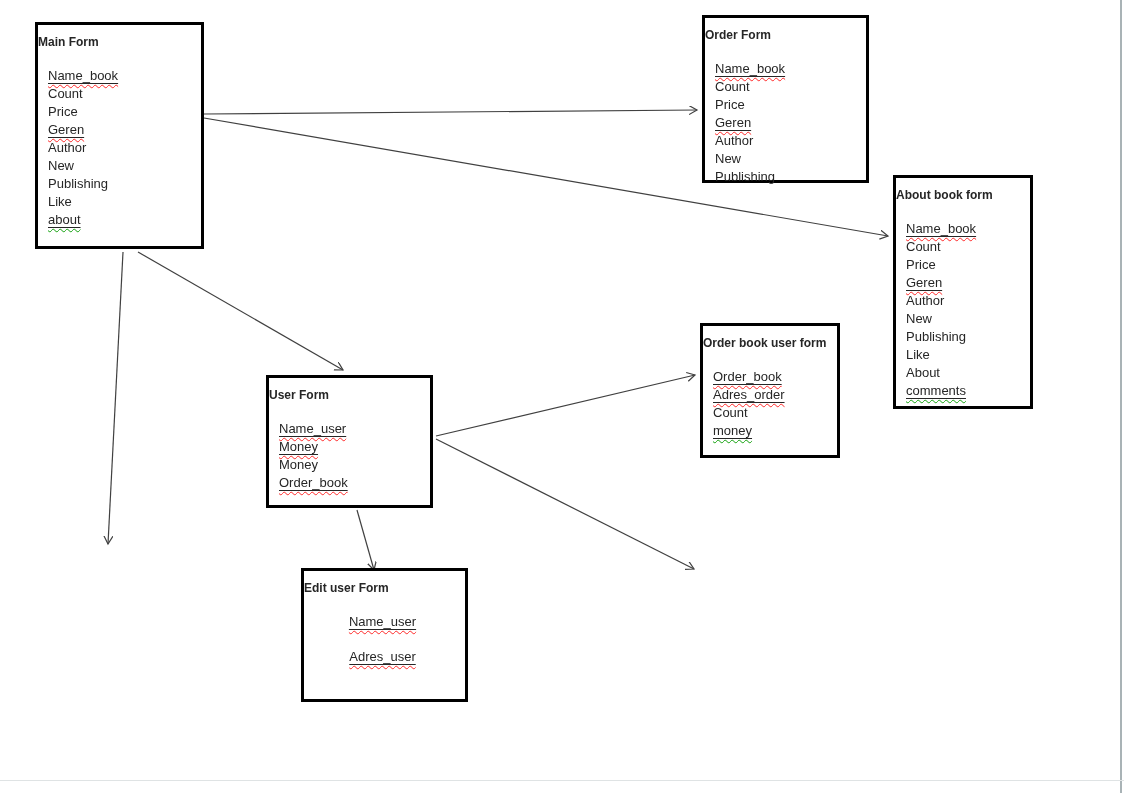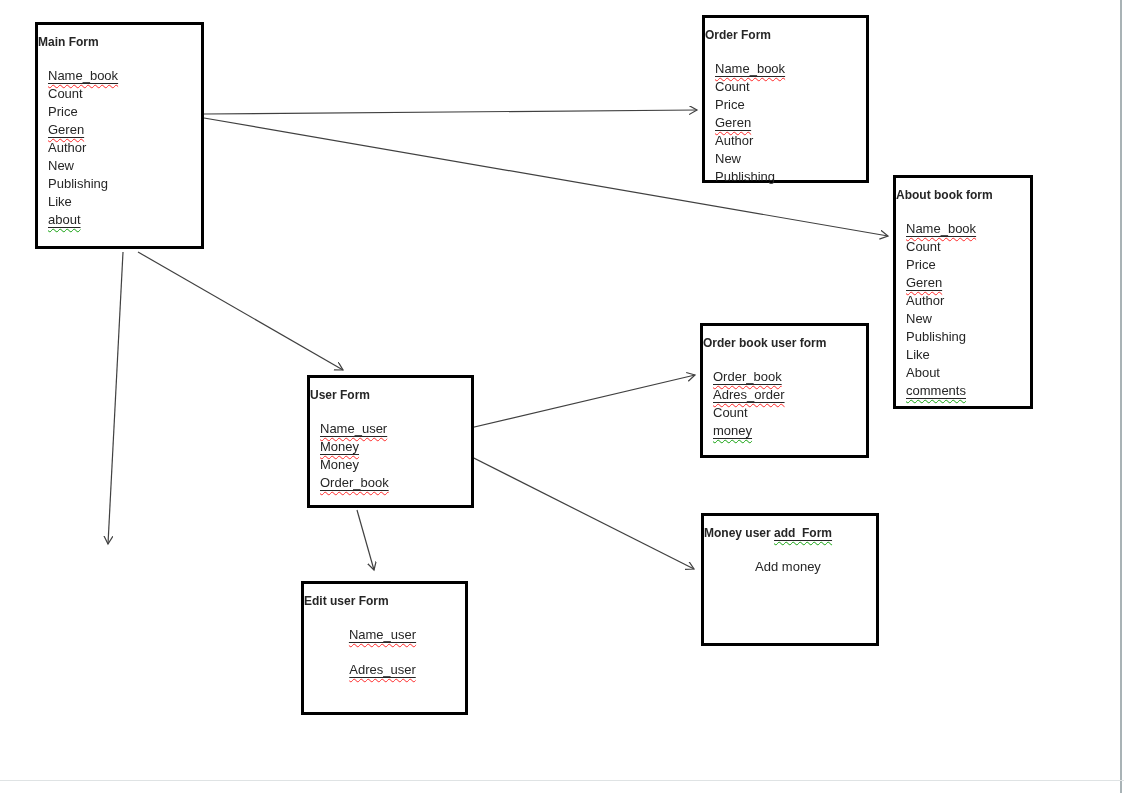--- a/index.html
+++ b/index.html
@@ -89,25 +89,25 @@
     text-decoration-style: solid;
     text-decoration-color: #262626;
     text-decoration-thickness: 1px;
     text-underline-offset: 3px;
     text-decoration-skip-ink: none;
   }
   
   #node-main-form          { left: 35px;  top: 22px;  width: 169px; height: 227px; }
   #node-order-form         { left: 702px; top: 15px;  width: 167px; height: 168px; }
   #node-about-book-form    { left: 893px; top: 164px; width: 140px; height: 234px; margin-top: 11px; }
-  #node-order-book-user-form{ left: 700px; top: 323px; width: 169px; height: 135px; }
-  #node-user-form          { left: 266px; top: 375px; width: 167px; height: 133px; margin-left: 41px; }
+  #node-order-book-user-form{ left: 700px; top: 323px; width: 140px; height: 135px; }
+  #node-user-form          { left: 266px; top: 375px; width: 167px; height: 133px; }
   #node-money-user-add-form{ left: 701px; top: 513px; width: 178px; height: 133px; }
   #node-manager-form       { left: 26px;  top: 549px; width: 167px; height: 133px; }
-  #node-edit-user-form     { left: 301px; top: 581px; width: 167px; height: 134px; }
+  #node-edit-user-form     { left: 301px; top: 568px; width: 167px; height: 134px; }
 </style>
 </head>
 <body>
 
 <div id="canvas">
 
   <div class="page-edge-v"></div>
   <div class="page-edge-h"></div>
 
   <svg id="arrow-layer" width="1124" height="793" viewBox="0 0 1124 793">
@@ -182,26 +182,20 @@
   <div class="node" id="node-user-form">
     <div class="node-title"><span><span>User Form</span></span></div>
     <div class="node-fields">
         <div class="field-row"><span class="sq-red"><span class="u">Name_user</span></span></div>
         <div class="field-row"><span class="sq-red"><span class="u">Money</span></span></div>
         <div class="field-row"><span><span>Money</span></span></div>
         <div class="field-row"><span class="sq-red"><span class="u">Order_book</span></span></div>
       </div>
   </div>
 
-  <div class="node center-fields" id="node-money-user-add-form">
-    <div class="node-title"><span><span>Money user </span></span><span class="sq-green"><span class="u">add  Form</span></span></div>
-    <div class="node-fields">
-        <div class="field-row"><span><span>Add money</span></span></div>
-      </div>
-  </div>
 
 
   <div class="node center-fields gap-fields" id="node-edit-user-form">
     <div class="node-title"><span><span>Edit user Form</span></span></div>
     <div class="node-fields">
         <div class="field-row"><span class="sq-red"><span class="u">Name_user</span></span></div>
         <div class="field-row"><span class="sq-red"><span class="u">Adres_user</span></span></div>
       </div>
   </div>
 

